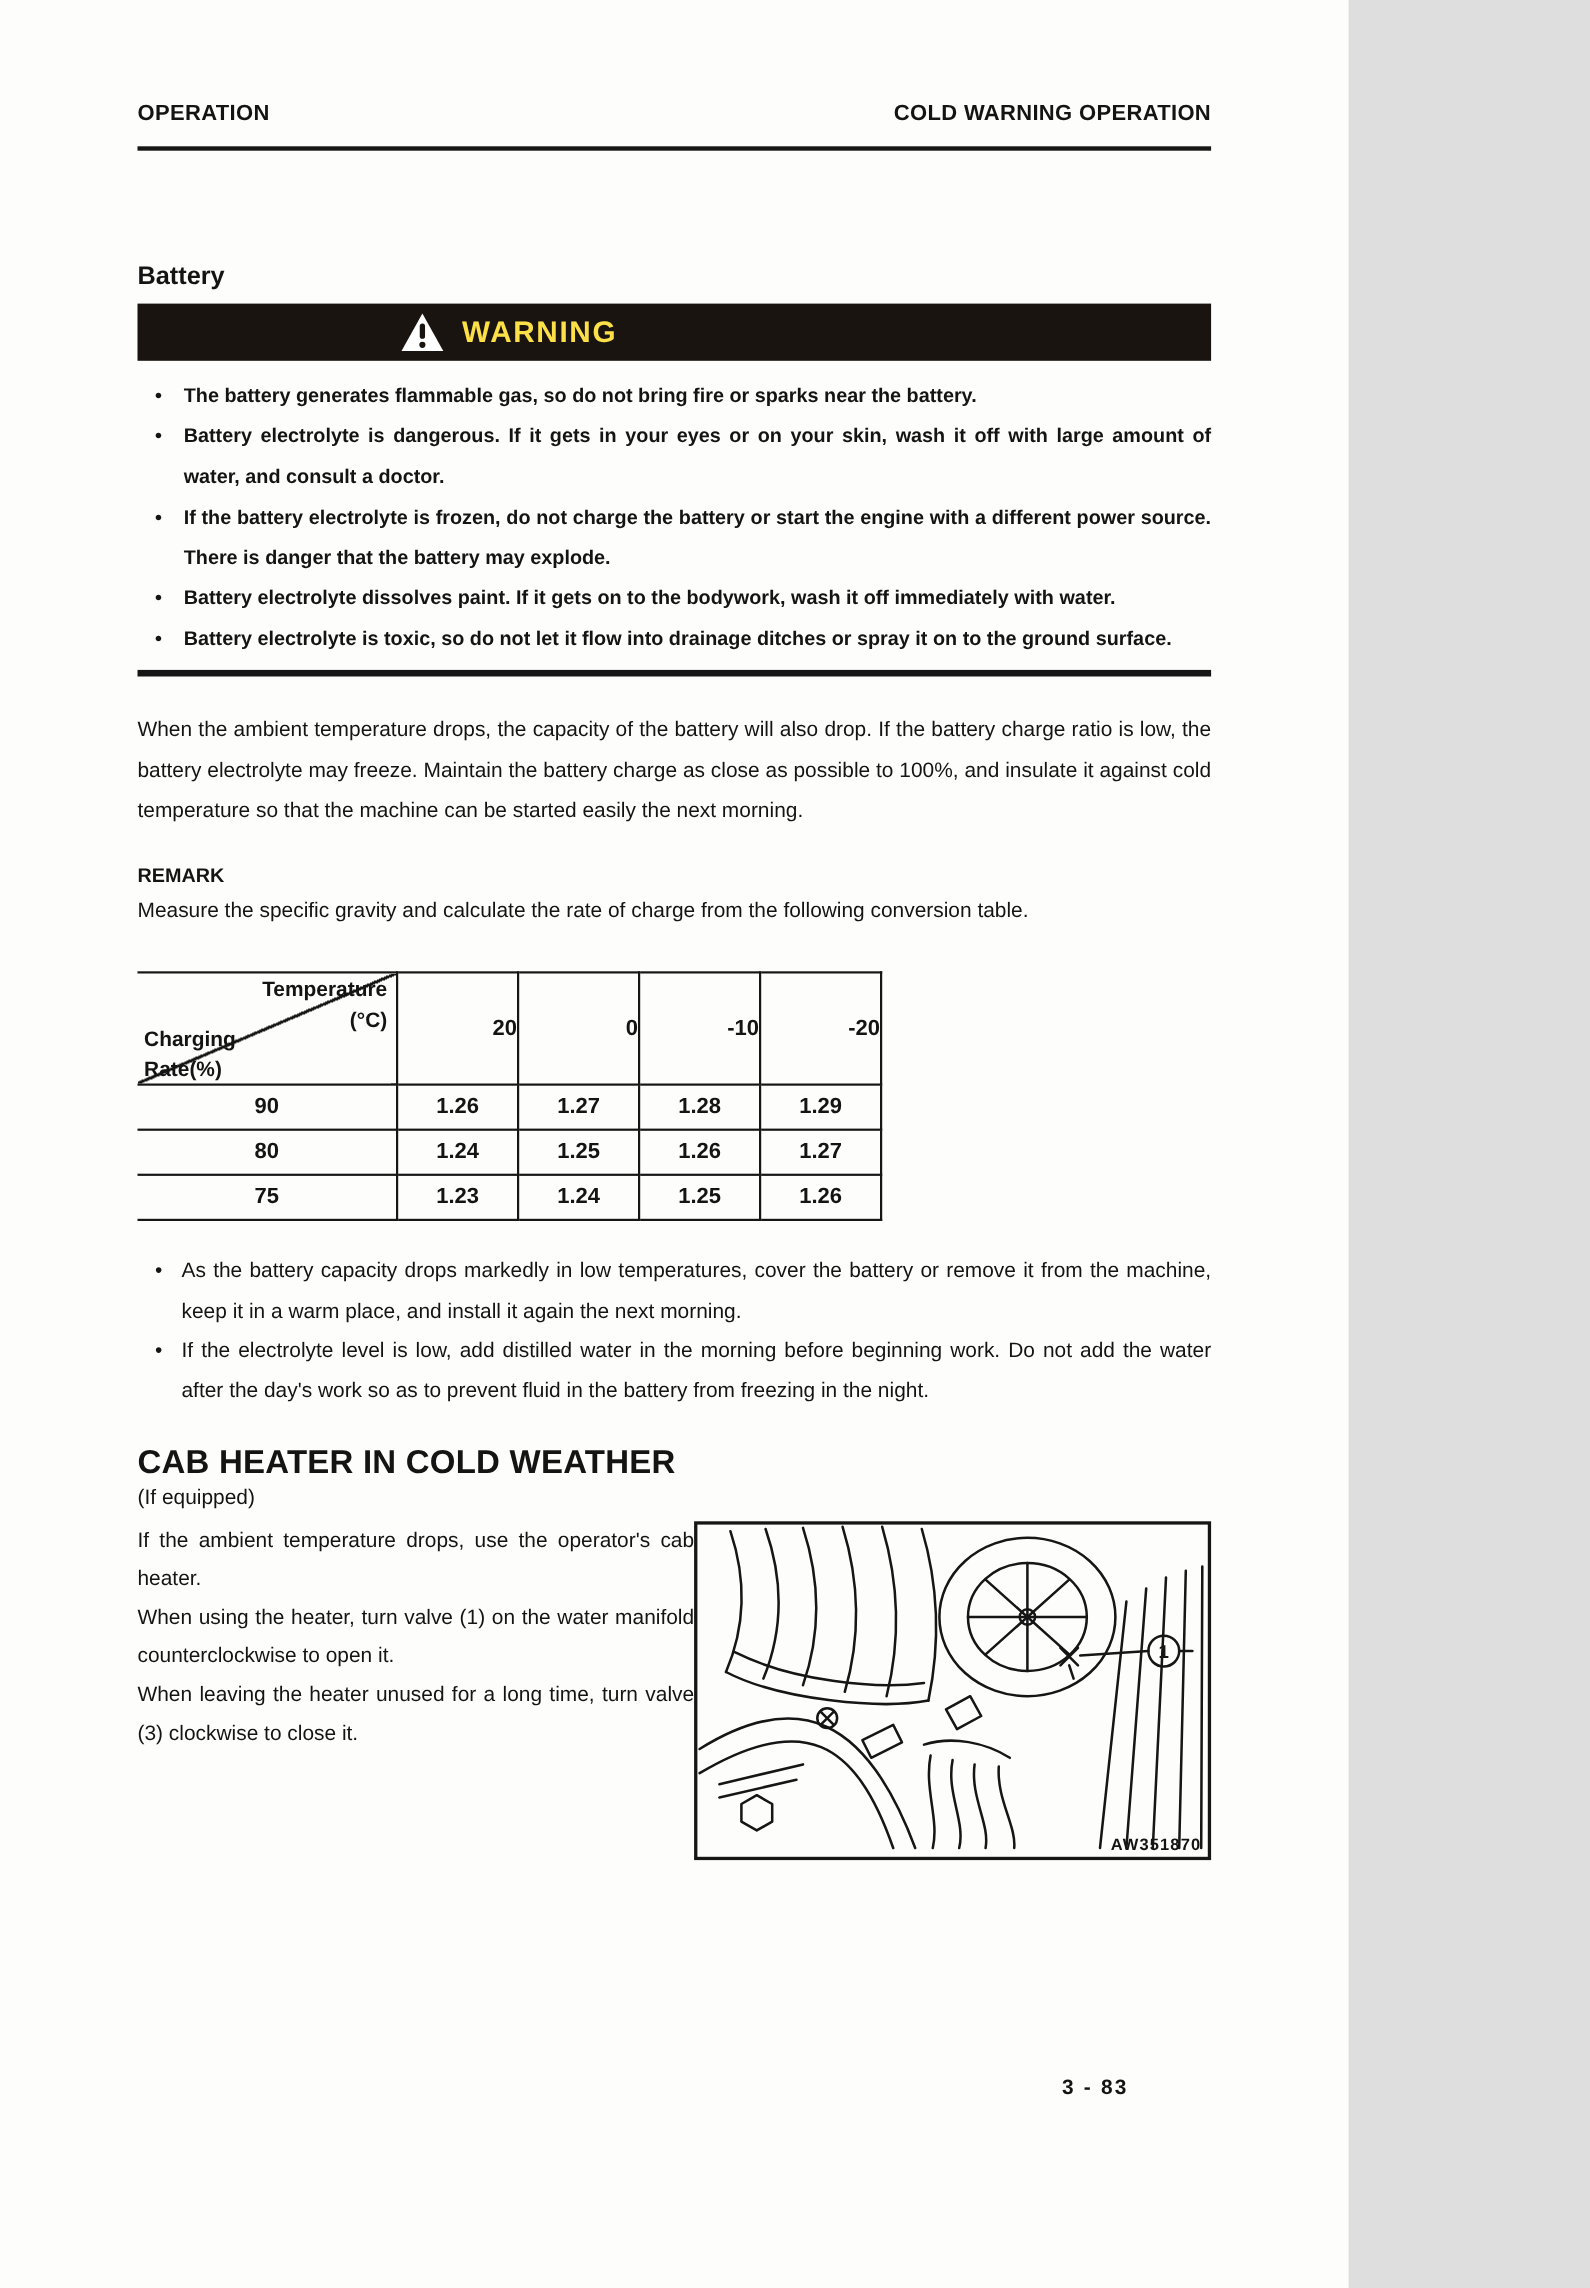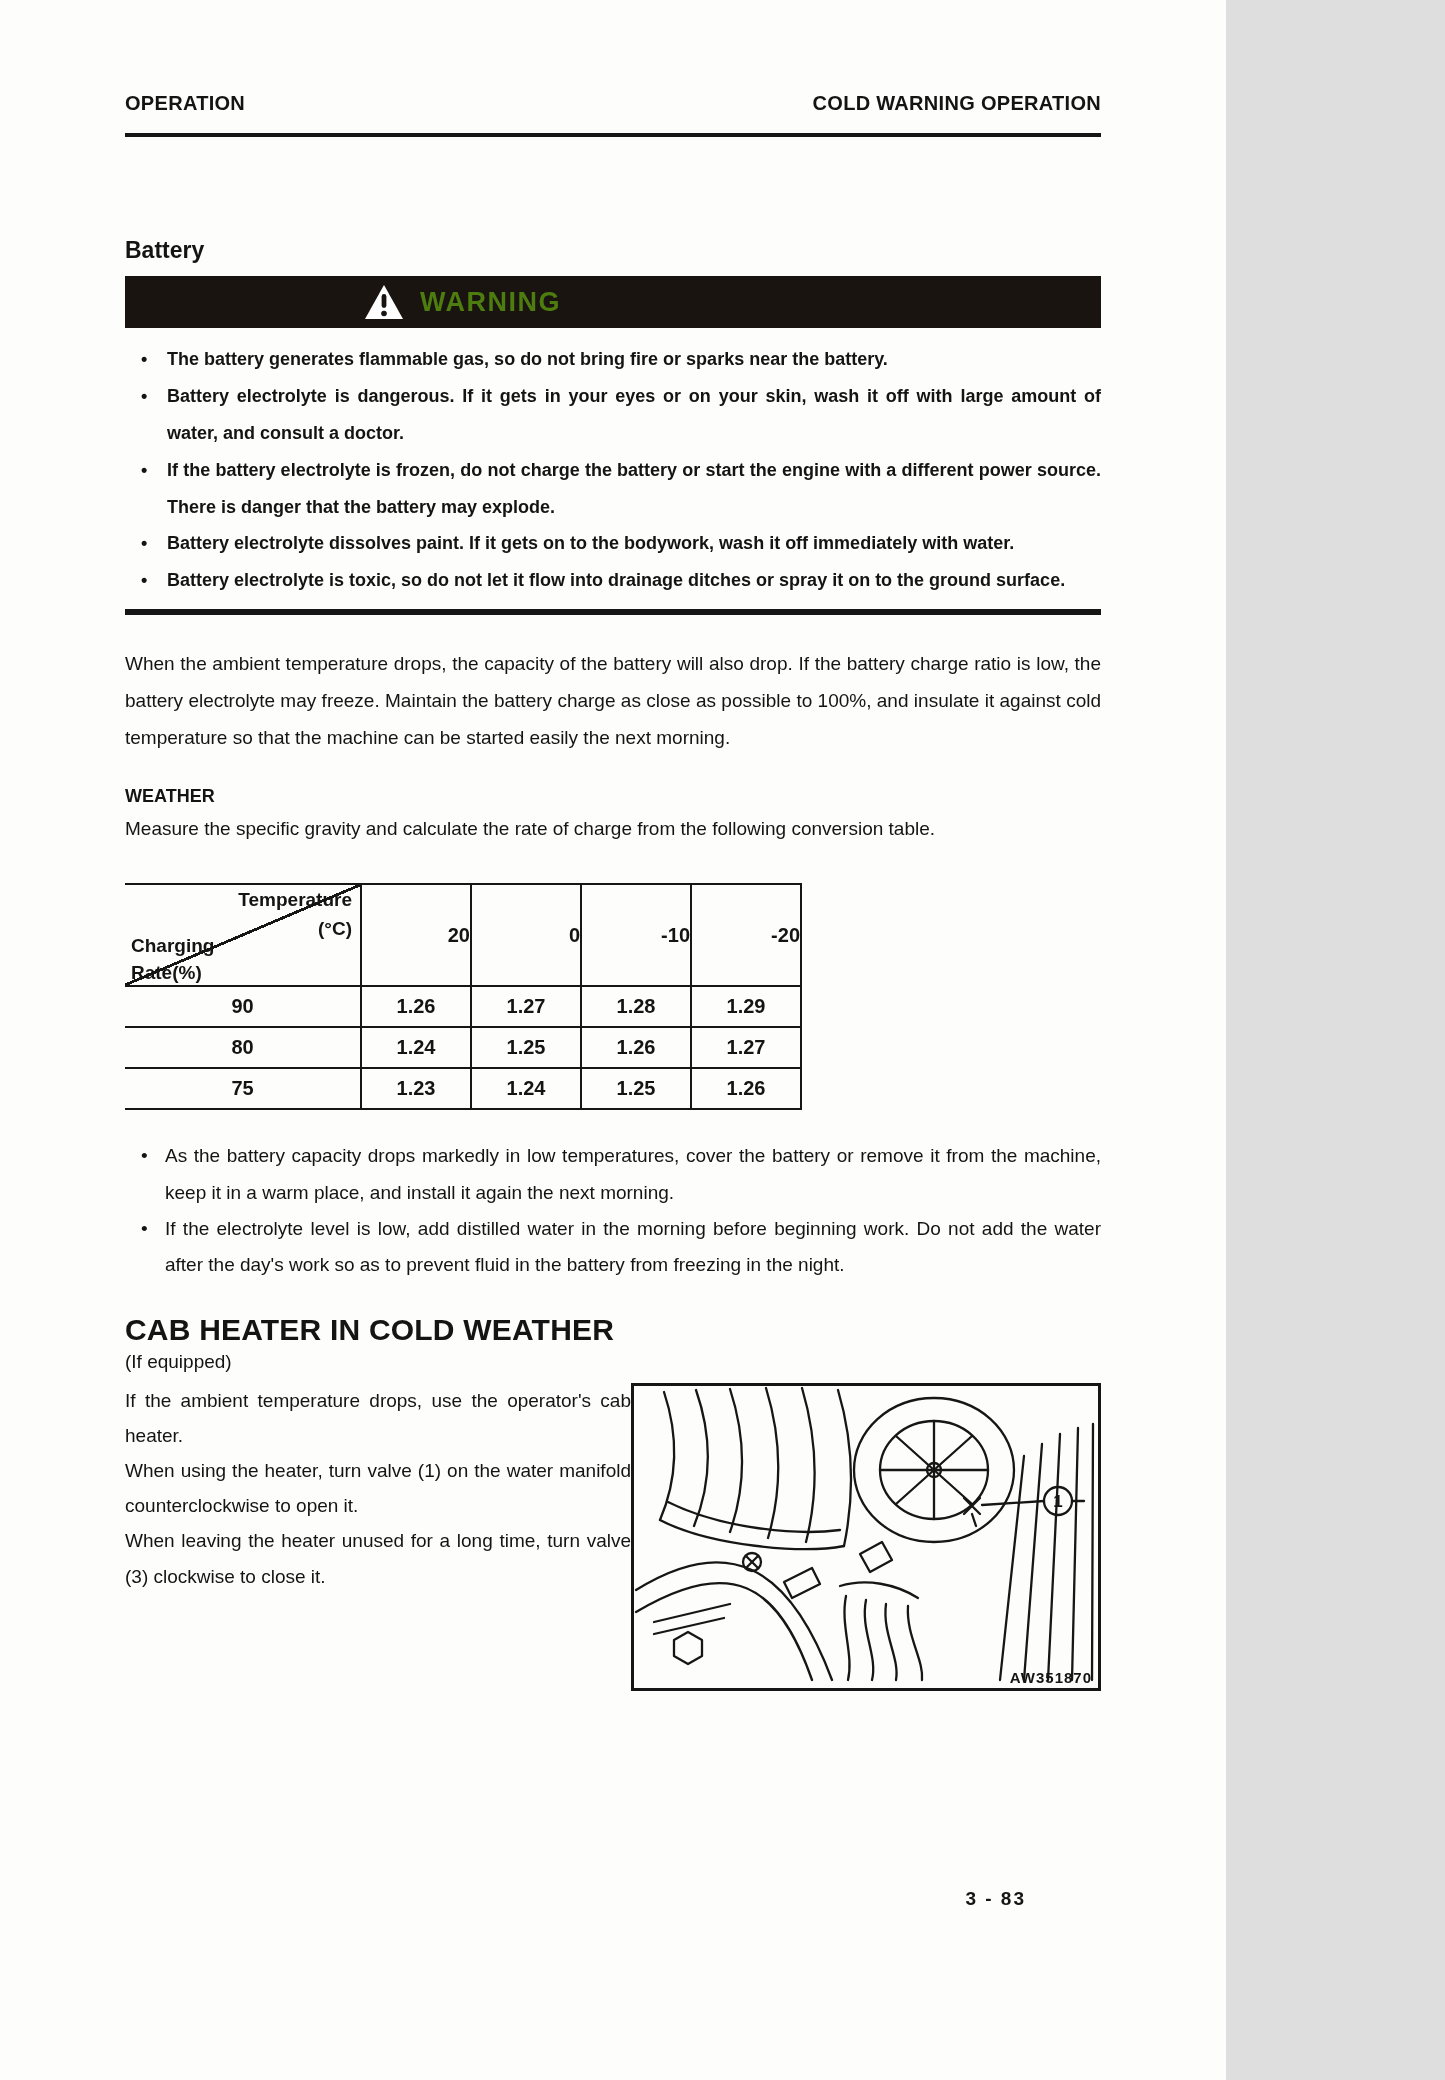--- a/index.html
+++ b/index.html
@@ -9,21 +9,21 @@
     box-sizing:border-box;padding:92px 125px 0 125px;overflow:hidden;
   }
   
   .doc-header{display:flex;justify-content:space-between;align-items:baseline;
     font-weight:bold;font-size:20px;letter-spacing:.3px;}
   .header-rule{height:4px;background:#161616;margin-top:18px;}
   
   .battery-title{font-size:23px;font-weight:bold;margin:100px 0 0 0;}
   .warning-banner{height:52px;background:#19140f;display:flex;align-items:center;margin-top:12px;}
   .warning-group{display:flex;align-items:center;gap:16px;margin-left:24.5%;}
-  .warning-label{color:#4d7c0f;font-weight:bold;font-size:27px;letter-spacing:1.5px;}
+  .warning-label{color:#fde047;font-weight:bold;font-size:27px;letter-spacing:1.5px;}
   .warning-list{list-style:none;margin:13px 0 0 0;padding:0;font-weight:bold;
     font-size:18px;line-height:2.05;}
   .warning-list li{padding-left:42px;position:relative;text-align:justify;}
   .warning-list li::before{content:"\2022";position:absolute;left:16px;}
   .thick-rule{height:6px;background:#161616;margin-top:10px;}
   .intro-par{margin:30px 0 0 0;font-size:19px;line-height:1.95;text-align:justify;}
   .remark-label{margin:30px 0 0 0;font-size:18px;font-weight:bold;}
   .remark-text{margin:4px 0 0 0;font-size:19px;line-height:1.9;}
   
   .conv-table{border-collapse:collapse;margin-top:36px;}
@@ -88,21 +88,21 @@
     <li>Battery electrolyte is dangerous. If it gets in your eyes or on your skin, wash it off with large amount of water, and consult a doctor.</li>
     <li>If the battery electrolyte is frozen, do not charge the battery or start the engine with a different power source. There is danger that the battery may explode.</li>
     <li>Battery electrolyte dissolves paint. If it gets on to the bodywork, wash it off immediately with water.</li>
     <li>Battery electrolyte is toxic, so do not let it flow into drainage ditches or spray it on to the ground surface.</li>
   </ul>
 
   <div class="thick-rule"></div>
 
   <p class="intro-par">When the ambient temperature drops, the capacity of the battery will also drop. If the battery charge ratio is low, the battery electrolyte may freeze. Maintain the battery charge as close as possible to 100%, and insulate it against cold temperature so that the machine can be started easily the next morning.</p>
 
-  <p class="remark-label">WEATHER</p>
+  <p class="remark-label">REMARK</p>
   <p class="remark-text">Measure the specific gravity and calculate the rate of charge from the following conversion table.</p>
 
   <table class="conv-table">
     <thead>
       <tr>
         <th class="corner">
           <span class="c-top">Temperature</span>
           <span class="c-unit">(°C)</span>
           <span class="c-charging">Charging</span>
           <span class="c-rate">Rate(%)</span>

